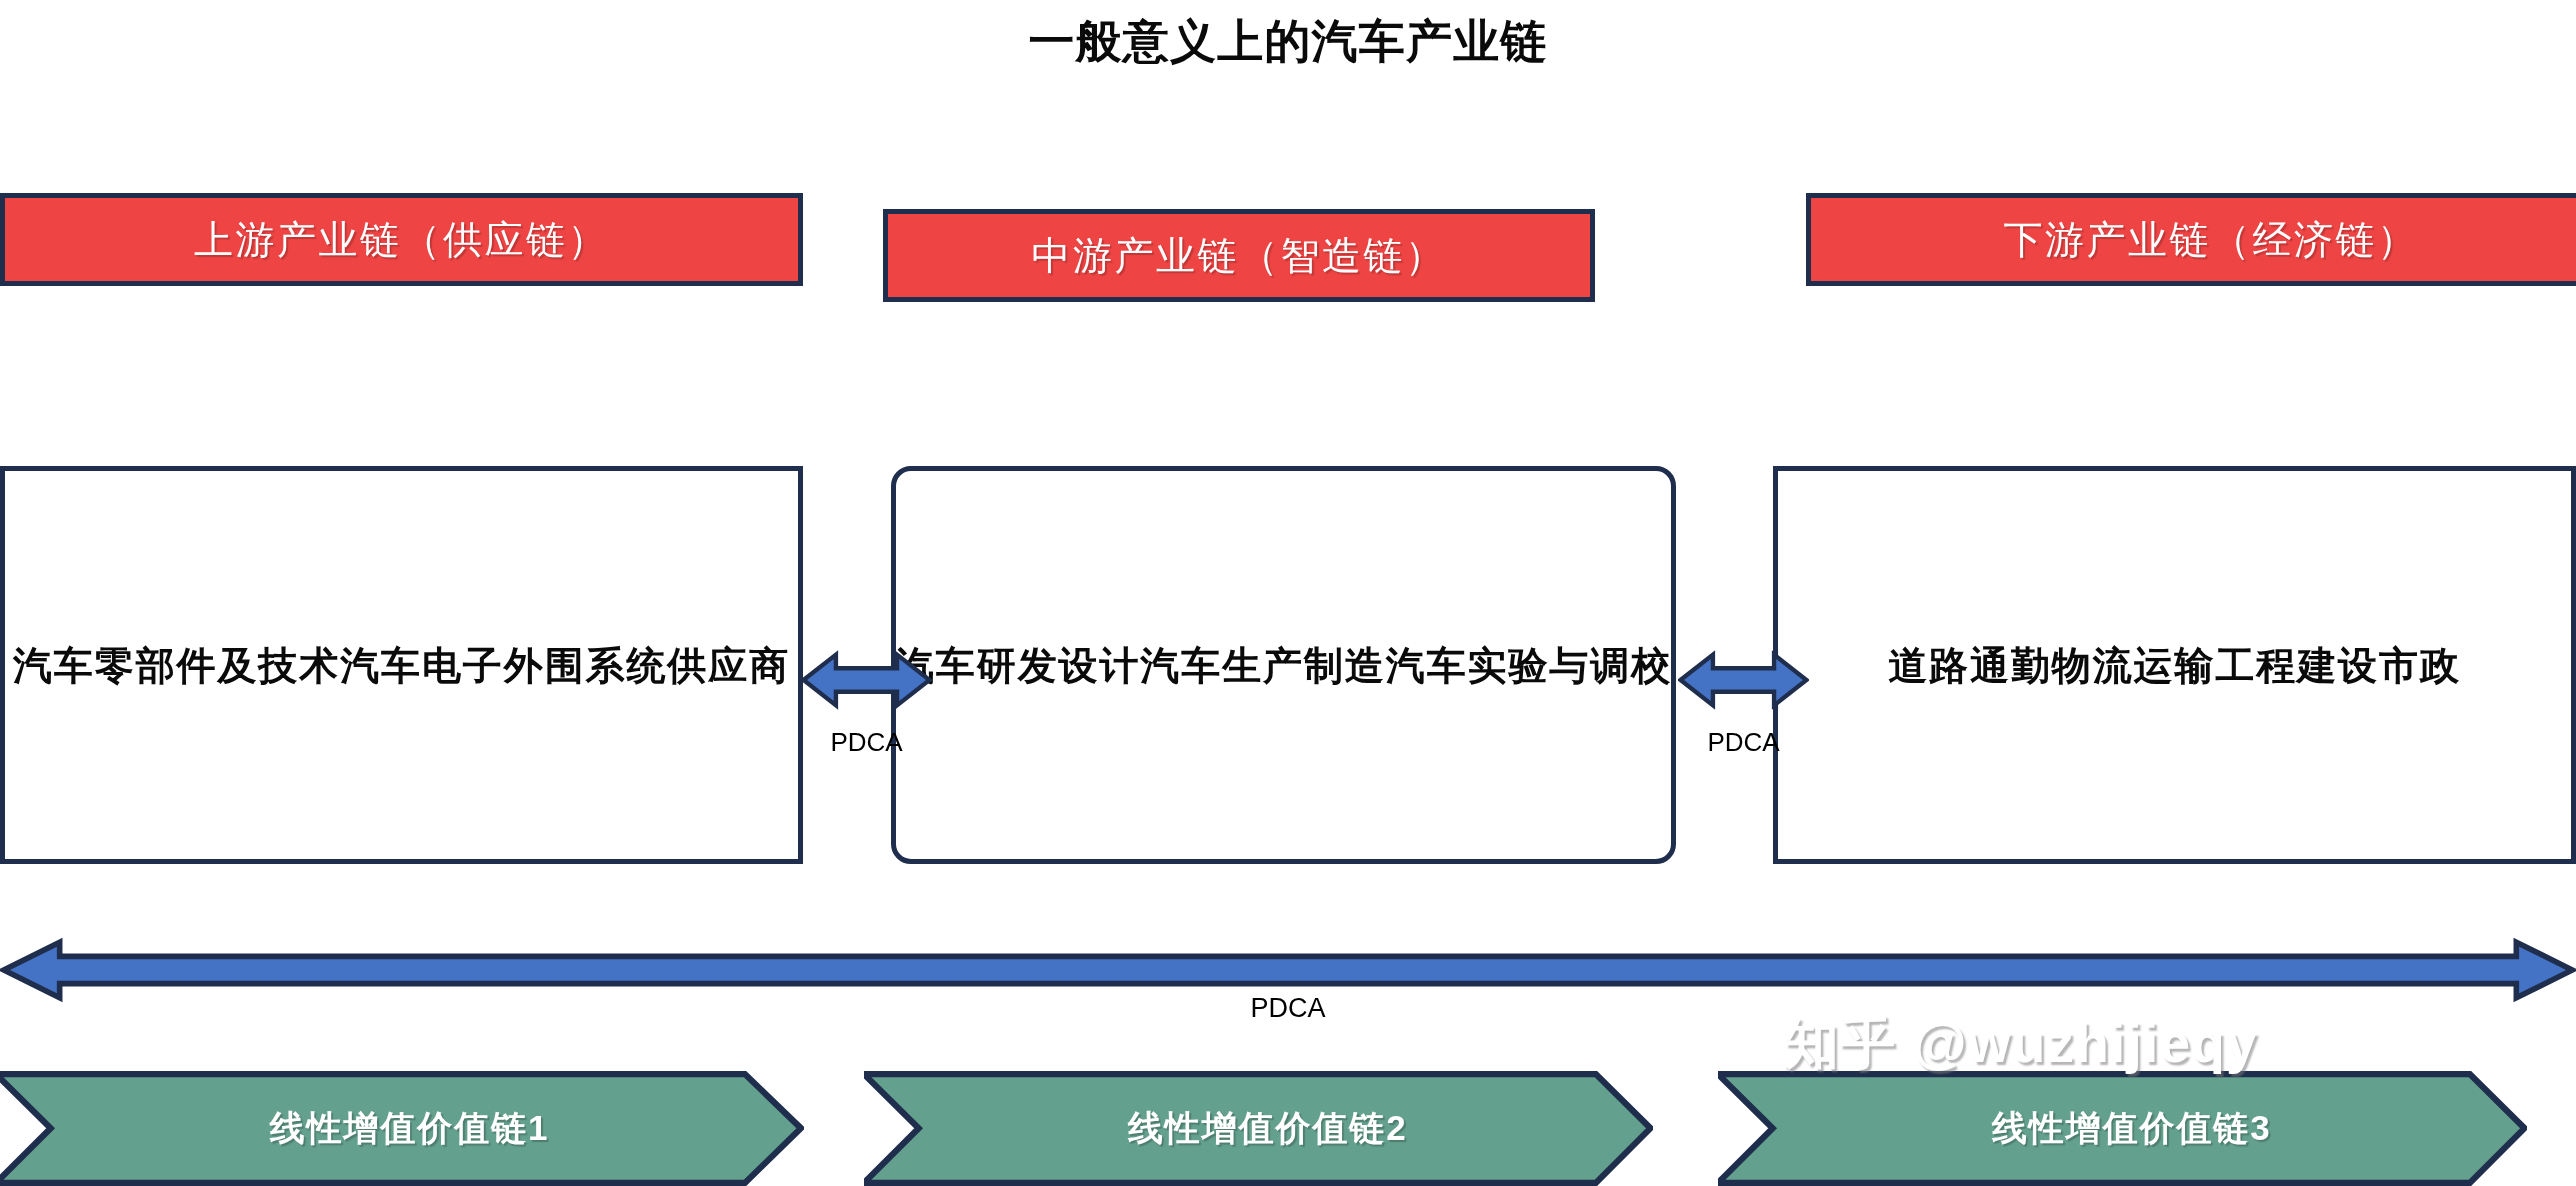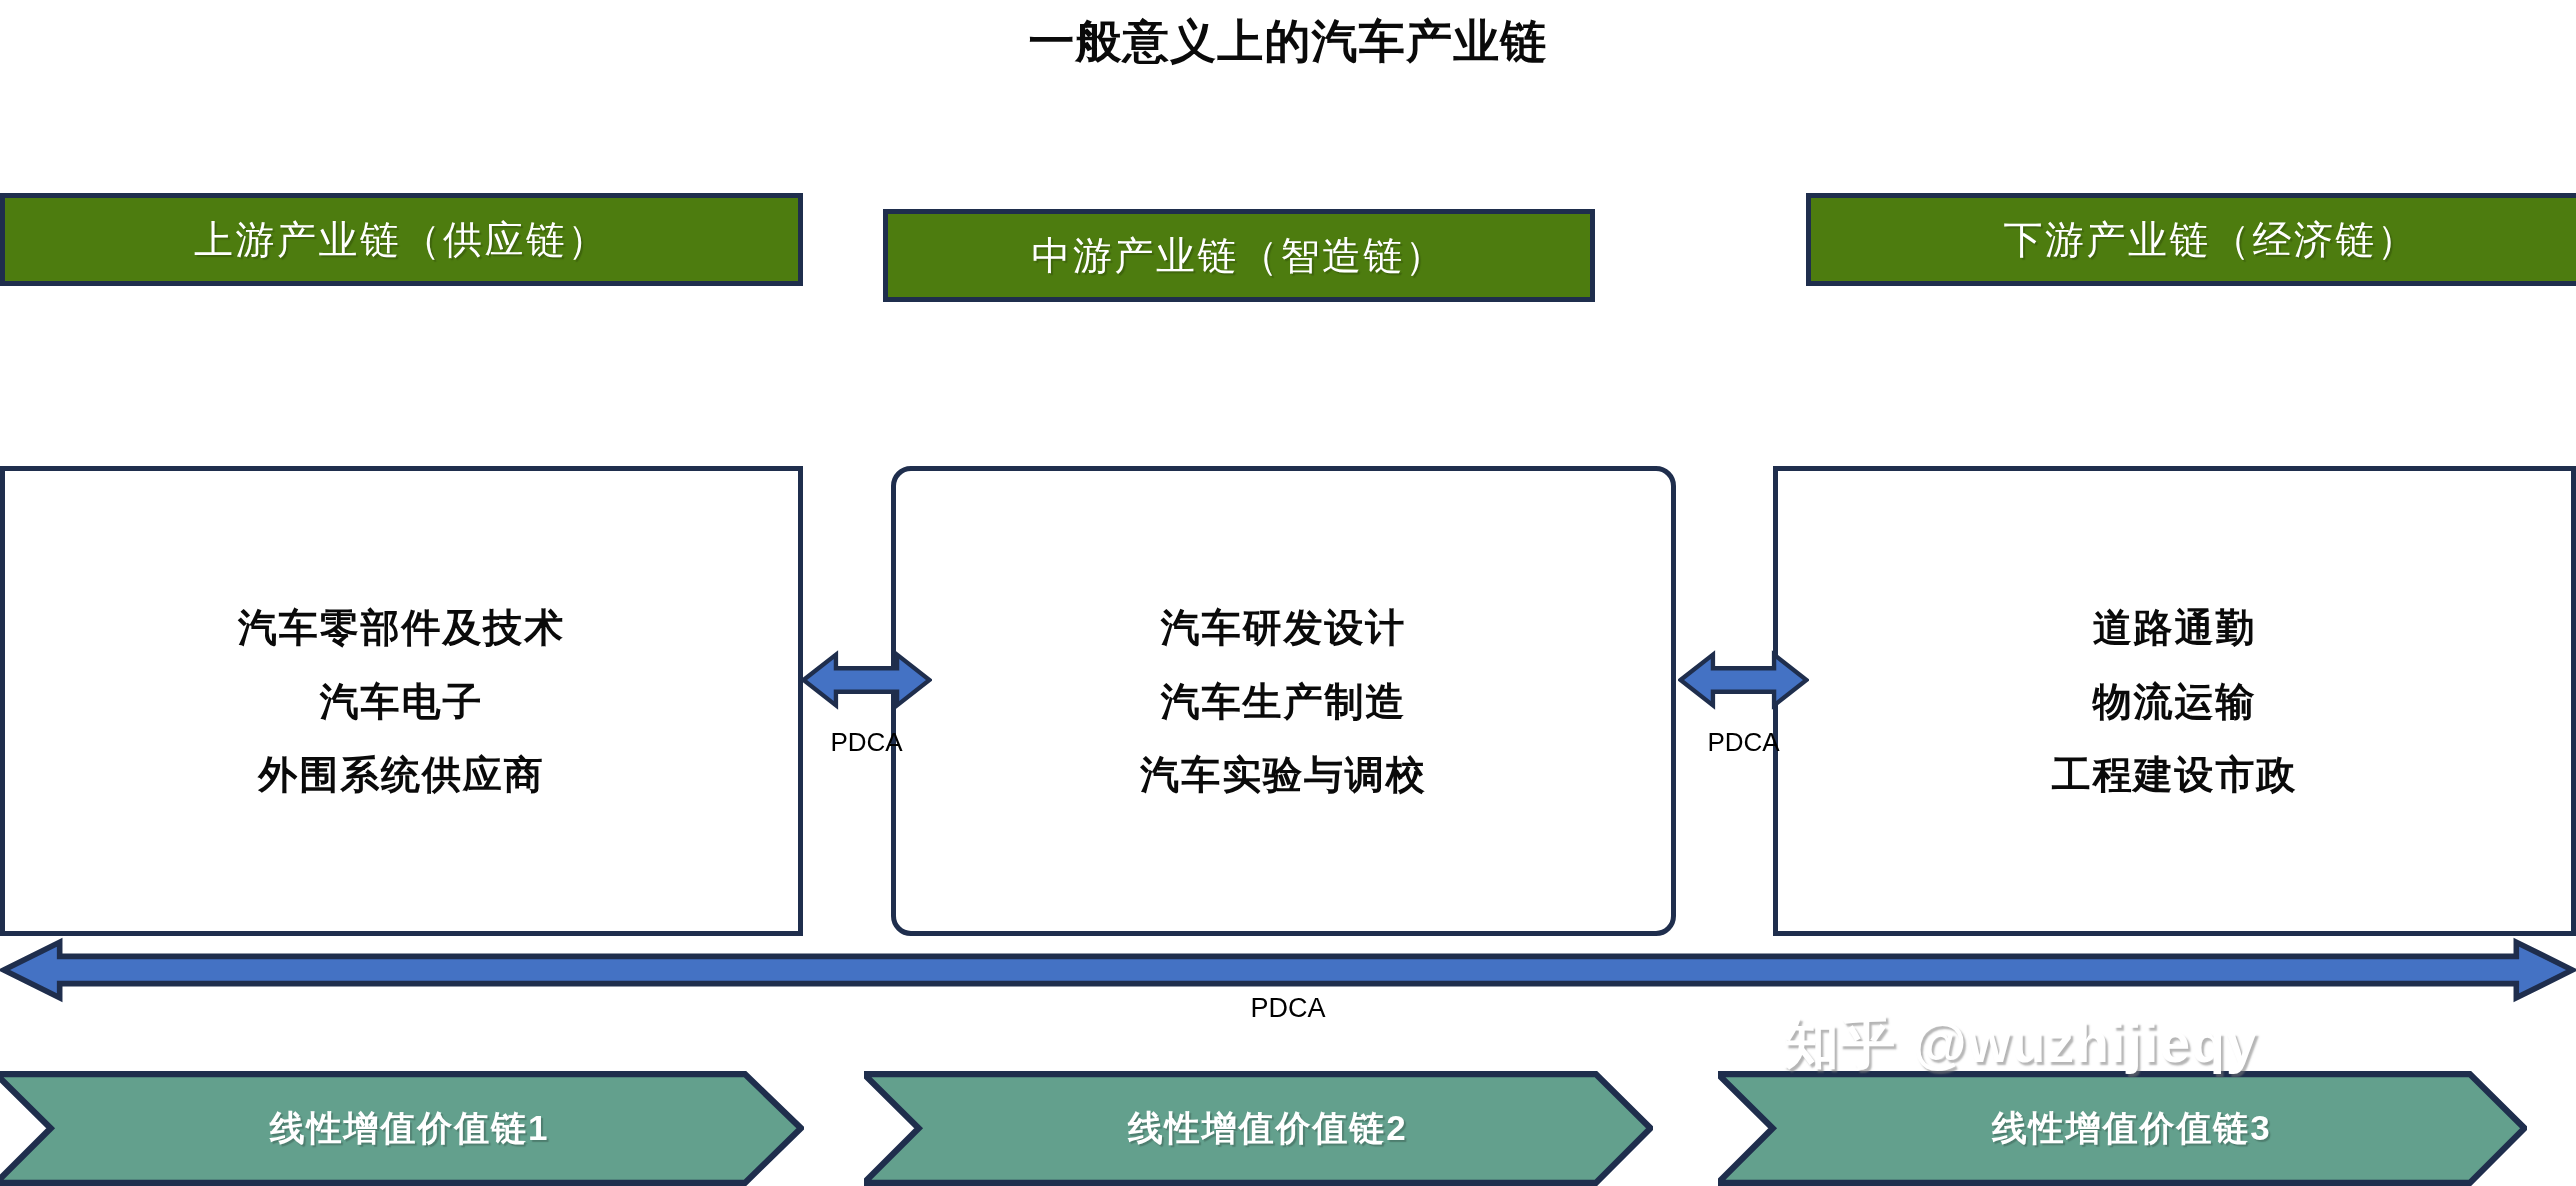--- a/index.html
+++ b/index.html
@@ -30,21 +30,21 @@
     color: #0a0a0a;
     letter-spacing: 1.2px;
     line-height: 1.2;
   }
 
   
   .stage-bar {
     position: absolute;
     top: 193px;
     height: 93px;
-    background: #4d7c0f;
+    background: #ef4444;
     border: 5.6px solid #1f2e4d;
     box-sizing: border-box;
     display: flex;
     align-items: center;
     justify-content: center;
   }
   .stage-bar .stage-label {
     font-size: 39px;
     font-weight: 400;
     color: #ffffff;
@@ -53,26 +53,26 @@
     white-space: nowrap;
   }
   #stage-bar-0 { left: 0px;    width: 803px; }
   #stage-bar-1 { left: 883px; width: 712px; margin-top: 16px; }
   #stage-bar-2 { left: 1766px; width: 810px; margin-left: 40px; }
 
   
   .content-box {
     position: absolute;
     top: 466px;
-    height: 470px;
+    height: 398px;
     background: #ffffff;
     border: 5px solid #1f2e4d;
     box-sizing: border-box;
     display: flex;
-    flex-direction: column;
+    flex-direction: row;
     align-items: center;
     justify-content: center;
   }
   .content-box .box-line {
     font-size: 39px;
     font-weight: 700;
     color: #0a0a0a;
     letter-spacing: 1.9px;
     line-height: 1.0;
     margin: 17.4px 0;

